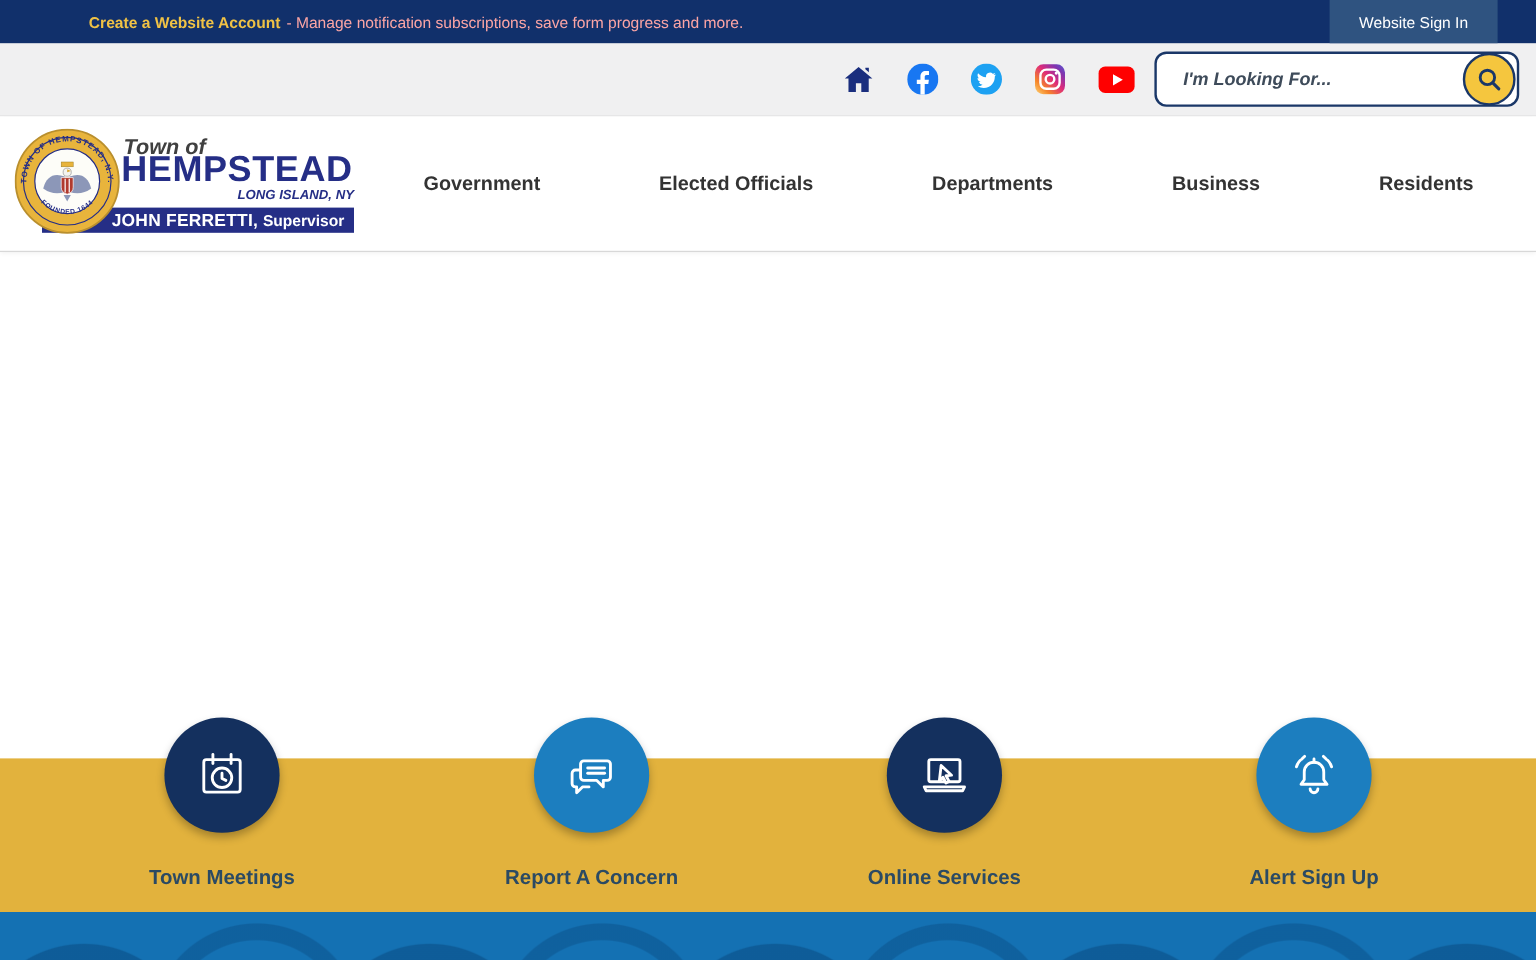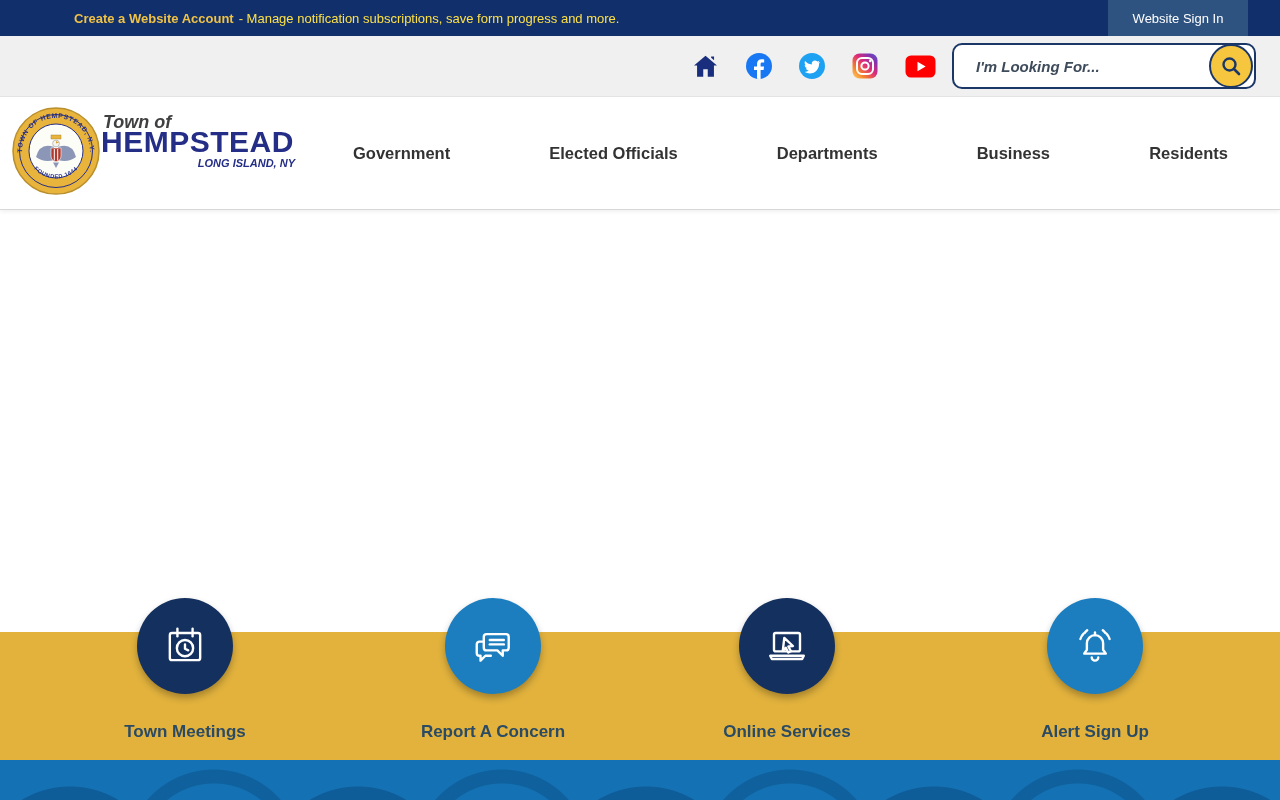--- a/index.html
+++ b/index.html
@@ -6,32 +6,32 @@
   html,body { width:1280px; height:800px; overflow:hidden; }
   body { font-family:"Liberation Sans", sans-serif; background:#fff; }
 
   
   .topbar {
     height:36px; background:#11306B; color:#fff;
     display:flex; align-items:center; padding-left:32px;
     font-size:13px; position:relative;
   }
   .topbar a.account-link { color:#F0C245; font-weight:bold; text-decoration:none;margin-left:42px; }
-  .topbar .suffix { color:#fde047; margin-left:5px; }
+  .topbar .suffix { color:#fca5a5; margin-left:5px; }
   .signin-btn {
     position:absolute; right:32px; top:0; height:36px; width:140px;
     background:#2F5380; color:#fff; border:none; font-size:13px;
     font-family:inherit; cursor:pointer; display:flex; align-items:center; justify-content:center;
   }
 
   
   .utilbar {
     height:61px; background:#F0F0F1; border-bottom:1px solid #E4E4E4;
     display:flex; align-items:center; justify-content:flex-end;
-    padding-right:24px; gap:16px;
+    padding-right:14px; gap:16px;
   }
   .social-icons { display:flex; align-items:center; gap:27px; }
   .social-icons a { display:block; line-height:0; cursor:pointer; }
   .searchbox {
     width:304px; height:46px; background:#fff; border:2px solid #1A3768;
     border-radius:10px; display:flex; align-items:center; position:relative;
   }
   .searchbox input {
     flex:1; height:100%; border:none; outline:none; background:transparent;
     font-family:inherit; font-size:15px; font-style:italic; font-weight:bold;
@@ -200,20 +200,24 @@
         <path d="M44 34 l3 1.4 -3 1.2 z" fill="#D9A62E"></path>
         <path d="M39 41 h10 v8 q0 4.5 -5 5.8 q-5 -1.3 -5 -5.8 z" fill="#B03A2E" stroke="#fff" stroke-width="0.6"></path>
         <line x1="42.3" y1="42" x2="42.3" y2="53.5" stroke="#fff" stroke-width="1"></line>
         <line x1="45.7" y1="42" x2="45.7" y2="53.5" stroke="#fff" stroke-width="1"></line>
         <path d="M41 55.5 l3 5.5 3 -5.5 z" fill="#8C97B8"></path>
       </g>
     </svg>
     <span class="logo-townof">Town of</span>
     <span class="logo-name">HEMPSTEAD</span>
     <span class="logo-region">LONG ISLAND, NY</span>
+    <span class="logo-strip">
+      <span class="sup-name">JOHN FERRETTI,</span>
+      <span class="sup-title">Supervisor</span>
+    </span>
   </a>
   <nav class="mainnav">
     <a>Government</a>
     <a>Elected Officials</a>
     <a>Departments</a>
     <a>Business</a>
     <a>Residents</a>
   </nav>
 </div>
 

